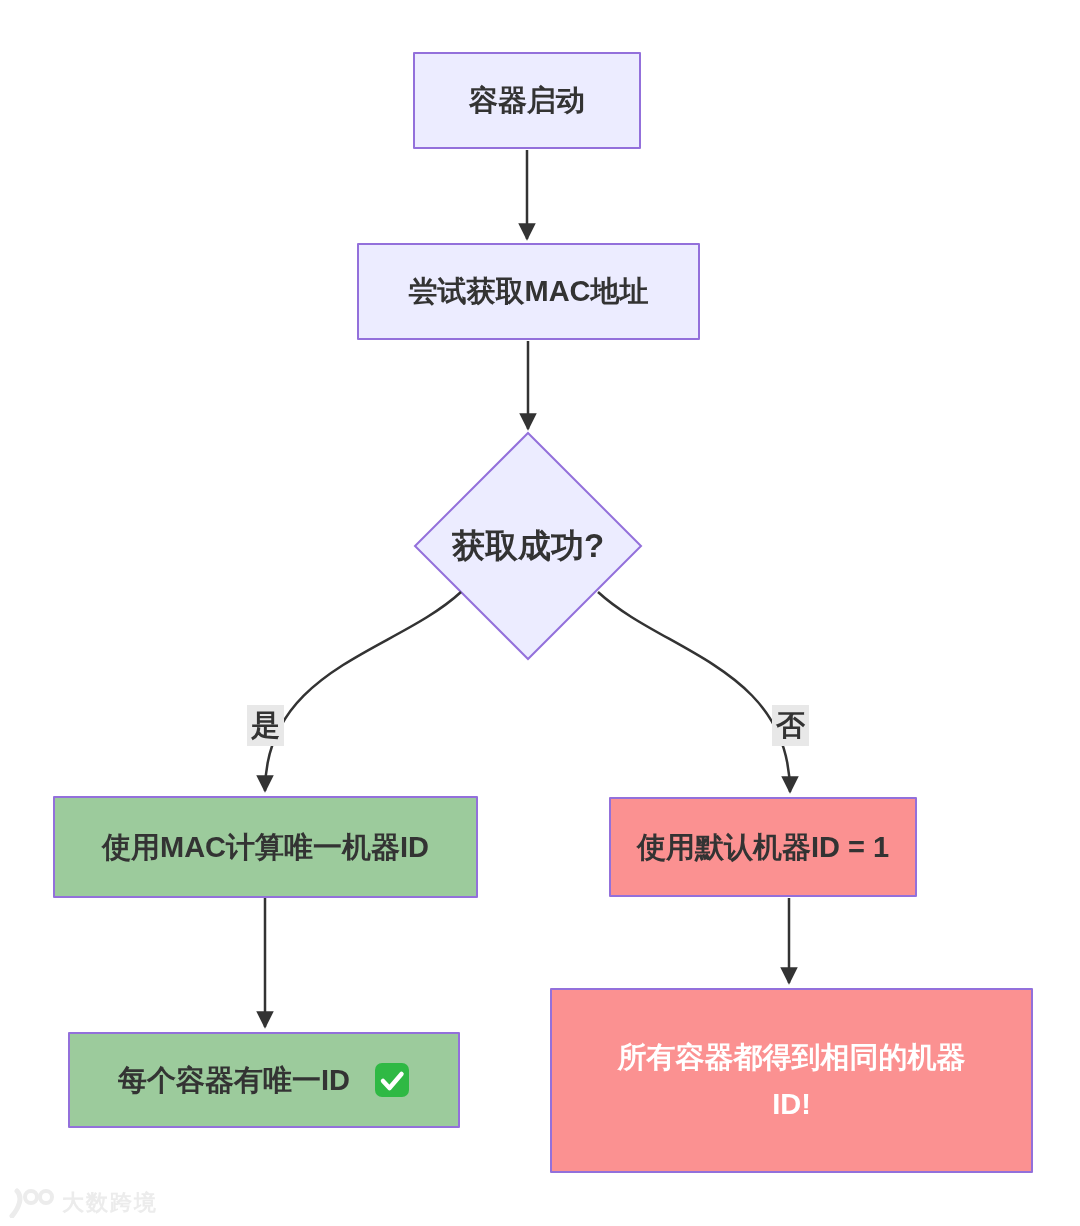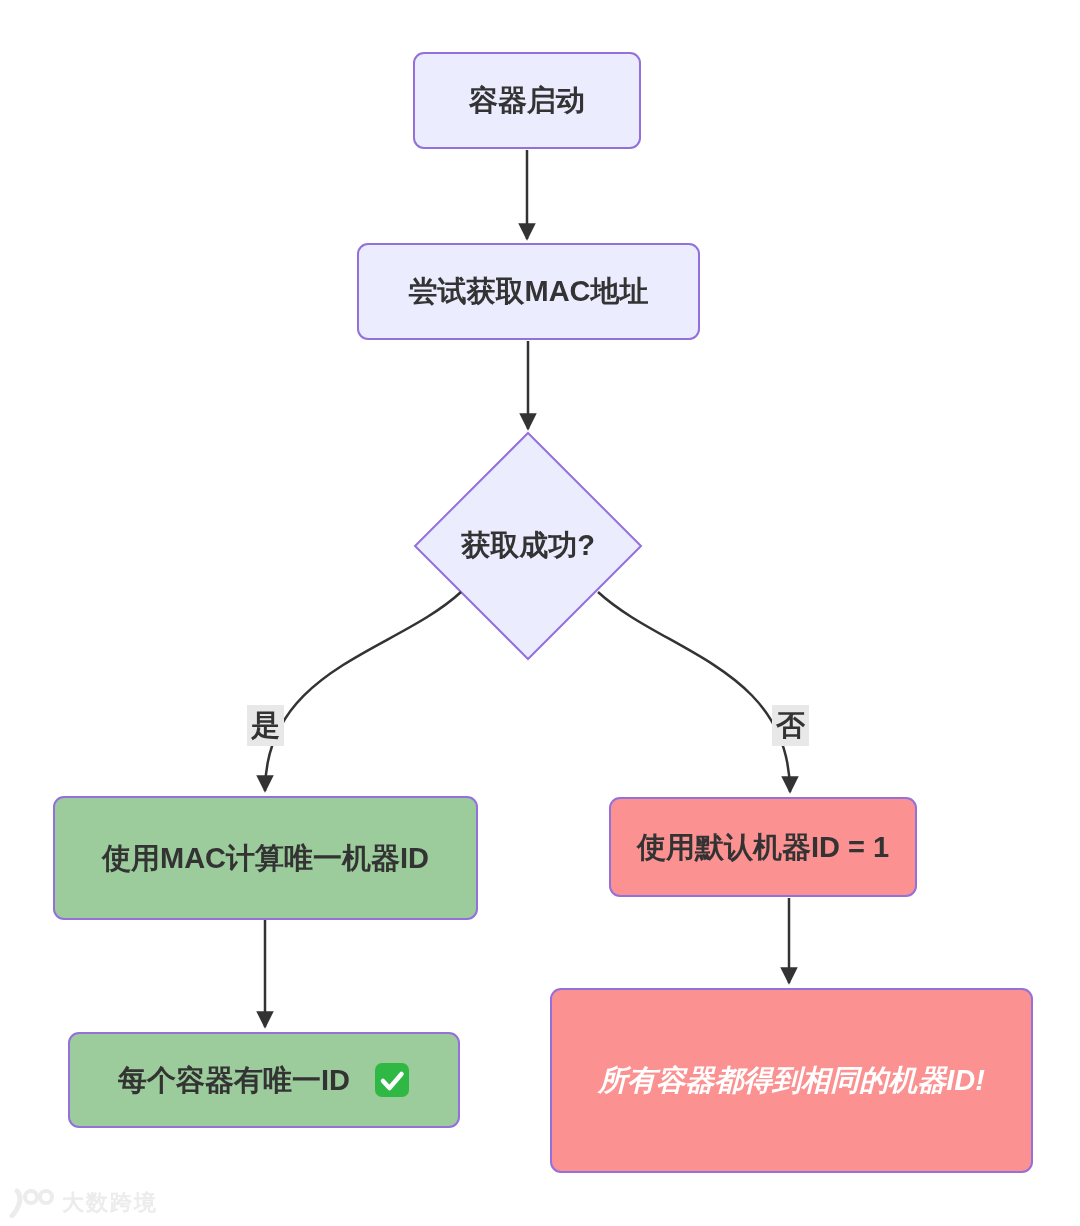--- a/index.html
+++ b/index.html
@@ -20,47 +20,46 @@
     background:#ffffff;
     overflow:hidden;
   }
   svg.edges{position:absolute;left:0;top:0;width:1080px;height:1226px;}
   .edge{stroke:var(--edge);stroke-width:2.5;fill:none;}
   .diamond-shape{fill:var(--node-fill);stroke:var(--node-border);stroke-width:2;}
   .node{
     position:absolute;
     box-sizing:border-box;
     border:2px solid var(--node-border);
-    border-radius:11px;
+    border-radius:1px;
     background:var(--node-fill);
     color:var(--text-dark);
     font-size:29px;
     font-weight:600;
     display:flex;
     align-items:center;
     justify-content:center;
     text-align:center;
     line-height:1.25;
   }
   .node.success{background:var(--success-fill);}
   .node.danger{background:var(--danger-fill);}
   .node.danger-multi{
     color:var(--text-light);
-    flex-direction:row;
+    flex-direction:column;
     line-height:47px;
-    font-style:italic;
   }
   .icon-gap{display:inline-flex;align-items:center;gap:24px;}
   .icon-gap svg{flex:0 0 auto;}
   .diamond-label{
     position:absolute;
     left:428px;top:516px;width:200px;height:60px;
     display:flex;align-items:center;justify-content:center;
     color:var(--text-dark);
-    font-size:29px;font-weight:600;
+    font-size:33px;font-weight:600;
   }
   .edge-label{
     position:absolute;
     background:var(--edge-label-bg);
     color:var(--text-dark);
     font-size:29px;font-weight:600;
     padding:3px 4px;
     line-height:1.2;
   }
   .watermark{
@@ -100,21 +99,21 @@
   </div>
 
   <div class="node" style="left:357px;top:243px;width:343px;height:97px;">
     <span>尝试获取MAC地址</span>
   </div>
 
   <div class="diamond-label">
     <span>获取成功?</span>
   </div>
 
-  <div class="node success" style="left:53px;top:796px;width:425px;height:124px;">
+  <div class="node success" style="left:53px;top:796px;width:425px;height:102px;">
     <span>使用MAC计算唯一机器ID</span>
   </div>
 
   <div class="node danger" style="left:609px;top:797px;width:308px;height:100px;">
     <span>使用默认机器ID = 1</span>
   </div>
 
   <div class="node success" style="left:68px;top:1032px;width:392px;height:96px;">
     <span class="icon-gap">
       <span>每个容器有唯一ID</span>

